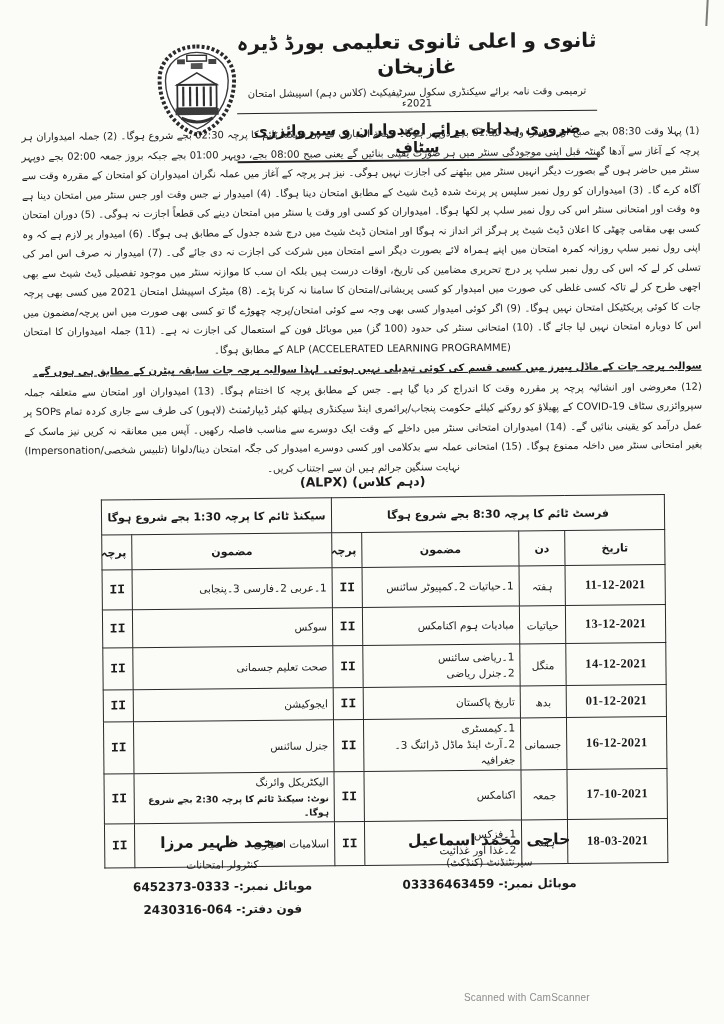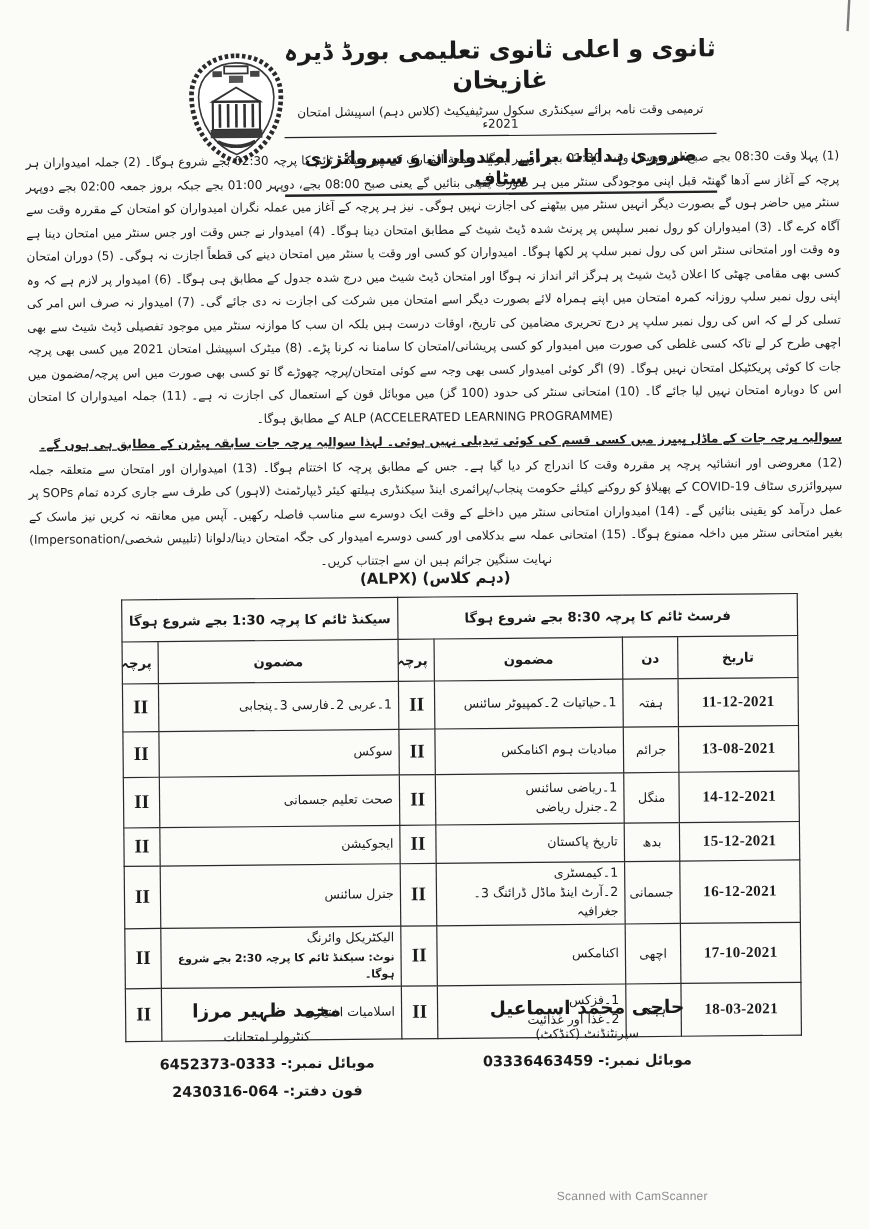--- a/index.html
+++ b/index.html
@@ -43,21 +43,21 @@
     font-size:10.5px;
   }
   table.ds th,table.ds td{
     border:1.6px solid #2a2a2a;padding:2px 5px;vertical-align:middle;
   }
   table.ds th{font-weight:bold;font-size:11px;}
   td.date{font-family:"Liberation Serif",serif;font-size:12.5px;font-weight:bold;
           text-align:center;direction:ltr;letter-spacing:.3px;}
   td.day{text-align:center;font-size:10.5px;}
   td.subj{text-align:right;line-height:1.5;}
-  td.paper{font-family:Liberation Serif, serif;text-align:center;font-size:16px;font-weight:bold;}
+  td.paper{font-family:Liberation Mono, monospace;text-align:center;font-size:13px;font-weight:bold;}
   .note{font-size:9px;font-weight:bold;display:block;margin-top:2px;}
   
   .sig{position:absolute;text-align:center;direction:rtl;}
   .sig-right{left:350px;top:832px;width:270px;}
   .sig-left{left:88px;top:832px;width:260px;}
   .sig .name{font-size:15.5px;font-weight:bold;}
   .sig .title{font-size:10.5px;margin-top:7px;}
   .sig .phone{font-size:12px;font-weight:bold;margin-top:9px;}
   
   .edge{position:absolute;right:16px;top:0;width:2px;height:26px;background:#444;
@@ -133,22 +133,22 @@
         <td class="subj">
             <div>1۔حیاتیات 2۔کمپیوٹر سائنس</div>
           </td>
         <td class="paper">II</td>
         <td class="subj">
             <div>1۔عربی 2۔فارسی 3۔پنجابی</div>
           </td>
         <td class="paper">II</td>
       </tr>
       <tr style="height:38px">
-        <td class="date">13-08-2021</td>
-        <td class="day">جرائم</td>
+        <td class="date">13-12-2021</td>
+        <td class="day">حیاتیات</td>
         <td class="subj">
             <div>مبادیات ہوم اکنامکس</div>
           </td>
         <td class="paper">II</td>
         <td class="subj">
             <div>سوکس</div>
           </td>
         <td class="paper">II</td>
       </tr>
       <tr style="height:42px">
@@ -158,21 +158,21 @@
             <div>1۔ریاضی سائنس</div>
             <div>2۔جنرل ریاضی</div>
           </td>
         <td class="paper">II</td>
         <td class="subj">
             <div>صحت تعلیم جسمانی</div>
           </td>
         <td class="paper">II</td>
       </tr>
       <tr style="height:32px">
-        <td class="date">15-12-2021</td>
+        <td class="date">01-12-2021</td>
         <td class="day">بدھ</td>
         <td class="subj">
             <div>تاریخ پاکستان</div>
           </td>
         <td class="paper">II</td>
         <td class="subj">
             <div>ایجوکیشن</div>
           </td>
         <td class="paper">II</td>
       </tr>
@@ -184,21 +184,21 @@
             <div>2۔آرٹ اینڈ ماڈل ڈرائنگ 3۔جغرافیہ</div>
           </td>
         <td class="paper">II</td>
         <td class="subj">
             <div>جنرل سائنس</div>
           </td>
         <td class="paper">II</td>
       </tr>
       <tr style="height:48px">
         <td class="date">17-10-2021</td>
-        <td class="day">اچھی</td>
+        <td class="day">جمعہ</td>
         <td class="subj">
             <div>اکنامکس</div>
           </td>
         <td class="paper">II</td>
         <td class="subj">
             <div>الیکٹریکل وائرنگ</div>
             <span class="note">نوٹ: سیکنڈ ٹائم کا پرچہ 2:30 بجے شروع ہوگا۔</span>
           </td>
         <td class="paper">II</td>
       </tr>

